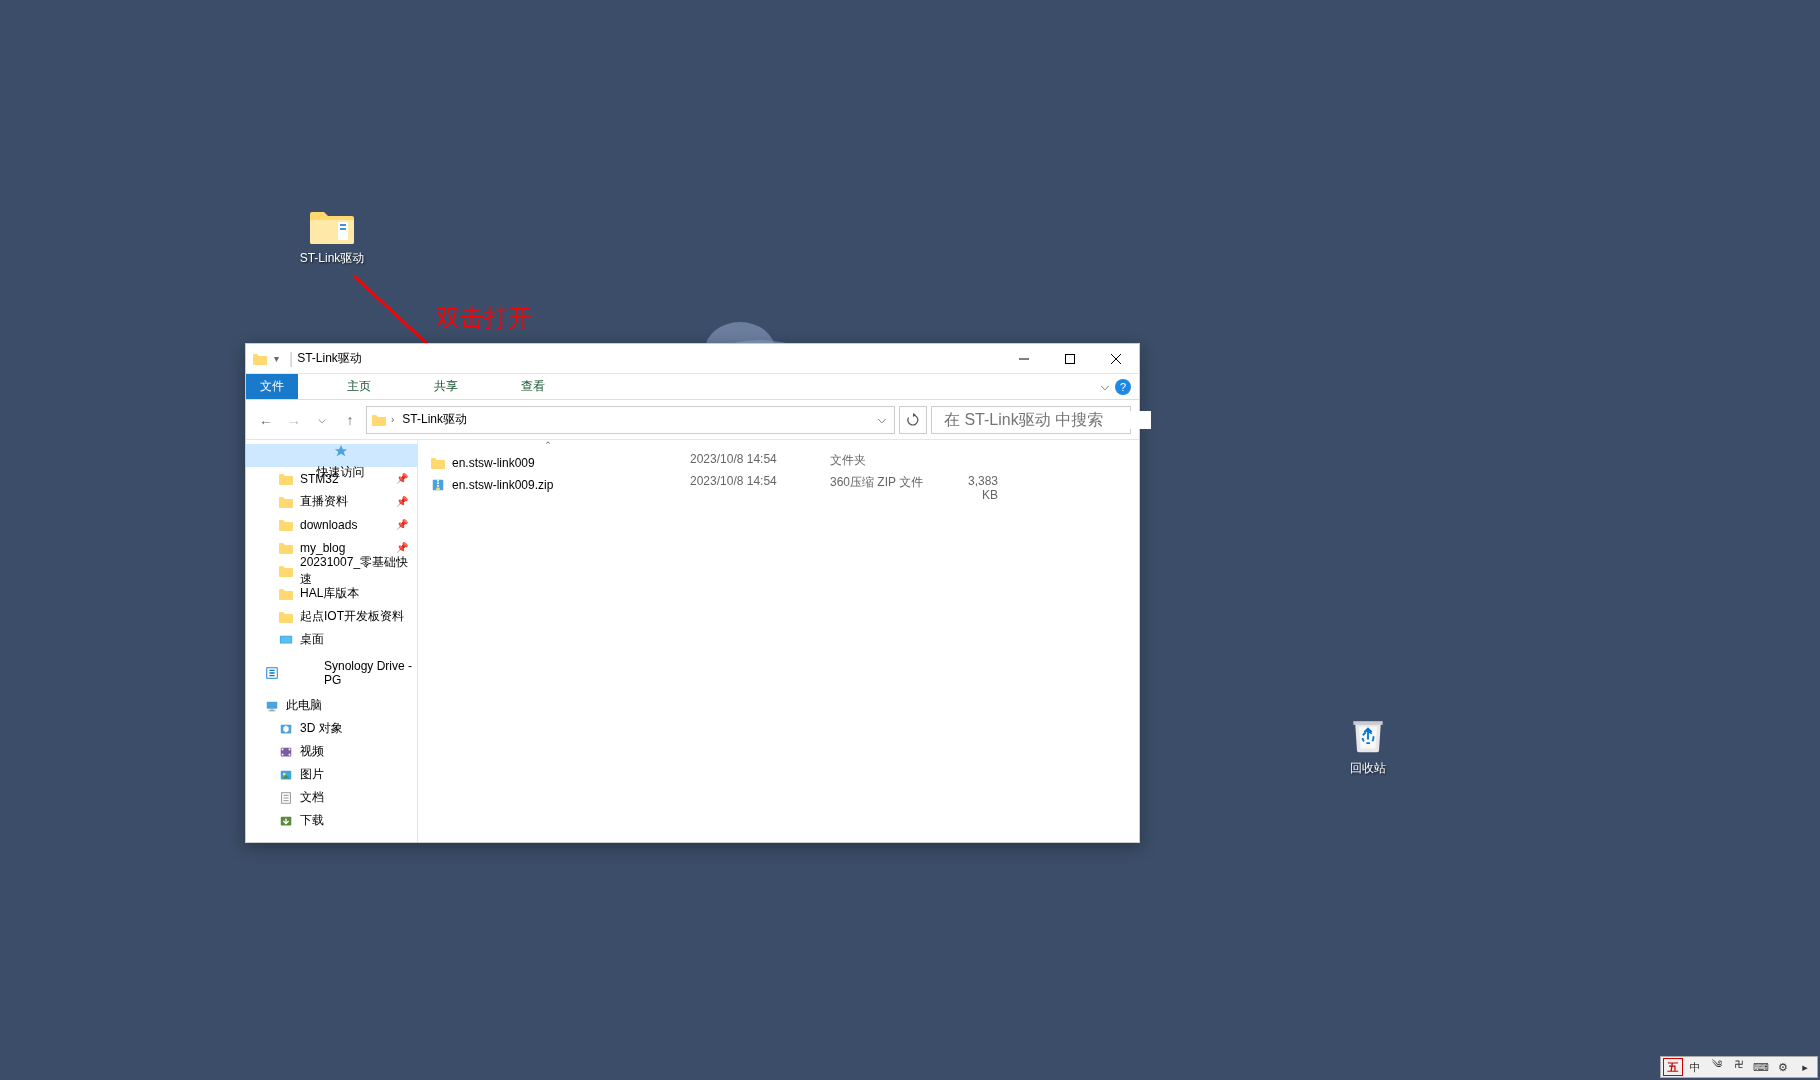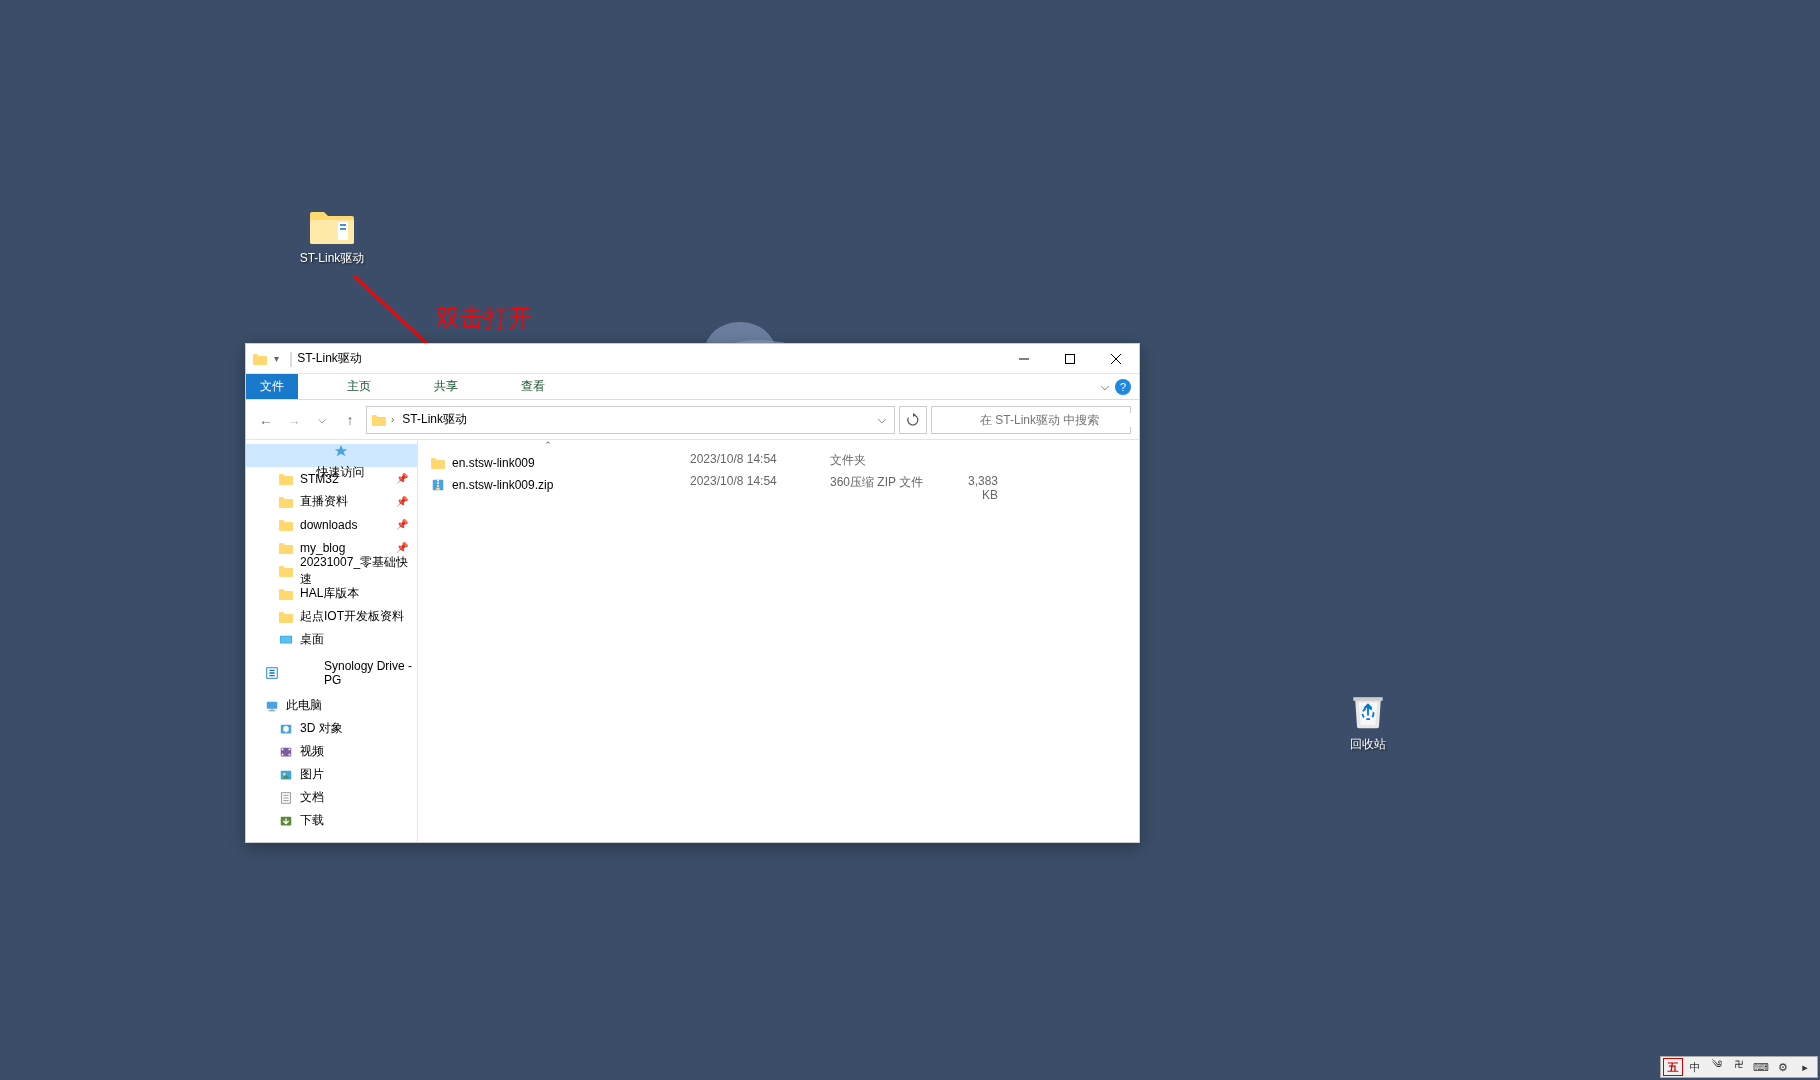--- a/index.html
+++ b/index.html
@@ -40,21 +40,21 @@
     
     .addr-row { height: 40px; display: flex; align-items: center; padding: 0 8px; gap: 4px; background: #fff; border-bottom: 1px solid #e5e5e5; }
     .nav-btn { width: 24px; height: 24px; display: flex; align-items: center; justify-content: center; color: #666; cursor: pointer; font-size: 14px; }
     .nav-btn.disabled { color: #bbb; }
     .addr-bar { flex: 1; height: 28px; border: 1px solid #ccc; display: flex; align-items: center; padding: 0 4px; gap: 4px; }
     .addr-bar .crumb { font-size: 12px; padding: 0 4px; cursor: pointer; }
     .addr-bar .chev-r { color: #666; font-size: 10px; }
     .addr-bar .addr-right { margin-left: auto; display: flex; gap: 4px; padding-right: 4px; }
     .refresh-box { width: 28px; height: 28px; border: 1px solid #ccc; display: flex; align-items: center; justify-content: center; cursor: pointer; }
     .search-box { width: 200px; height: 28px; border: 1px solid #ccc; display: flex; align-items: center; padding: 0 6px; gap: 6px; }
-    .search-box input { border: none; outline: none; font-size: 12px; flex: 1; color: #be185d; margin-left: 36px; }
+    .search-box input { border: none; outline: none; font-size: 16px; flex: 1; color: #be185d; }
     
     
     .main-area { flex: 1; display: flex; min-height: 0; }
     
     
     .sidebar { width: 172px; border-right: 1px solid #e5e5e5; padding-top: 4px; overflow-y: auto; }
     .side-item { height: 23px; display: flex; align-items: center; padding-left: 24px; font-size: 12px; cursor: pointer; gap: 6px; position: relative; }
     .side-item.selected { background: #cde8ff; }
     .side-item.level-1 { padding-left: 32px; }
     .side-item .pin { margin-left: auto; margin-right: 8px; color: #888; font-size: 10px; }
@@ -97,21 +97,21 @@
   <svg class="icon-img" viewBox="0 0 48 40">
     <path class="folder-icon" d="M2 8 L2 36 Q2 38 4 38 L44 38 Q46 38 46 36 L46 12 Q46 10 44 10 L20 10 L16 6 L4 6 Q2 6 2 8 Z"></path>
     <path fill="#ffe9a8" d="M4 14 L44 14 Q46 14 46 16 L46 36 Q46 38 44 38 L4 38 Q2 38 2 36 L2 16 Q2 14 4 14 Z"></path>
     <rect x="30" y="16" width="10" height="18" fill="#fff" rx="1"></rect>
     <rect x="32" y="18" width="6" height="2" fill="#4a90d9"></rect>
     <rect x="32" y="22" width="6" height="2" fill="#4a90d9"></rect>
   </svg>
   <span class="icon-label">ST-Link驱动</span>
 </div>
 
-<div class="desktop-icon" style="left:1328px; top:688px;">
+<div class="desktop-icon" style="left:1328px; top:712px;">
   <svg class="icon-img" viewBox="0 0 48 48" style="width:44px;height:44px;">
     <path fill="#e8e8e8" d="M10 12 L38 12 L36 42 Q36 44 34 44 L14 44 Q12 44 12 42 Z"></path>
     <path fill="#ccc" d="M8 10 L40 10 L40 14 L8 14 Z"></path>
     <path fill="#fff" d="M14 16 L34 16 L32 40 L16 40 Z" opacity="0.7"></path>
     <path fill="#4a90d9" d="M20 22 L24 18 L28 22 M24 18 L24 30" stroke="#0078d4" stroke-width="2"></path>
     <circle cx="24" cy="28" r="6" fill="none" stroke="#0078d4" stroke-width="2" stroke-dasharray="4 3"></circle>
   </svg>
   <span class="icon-label">回收站</span>
 </div>
 

